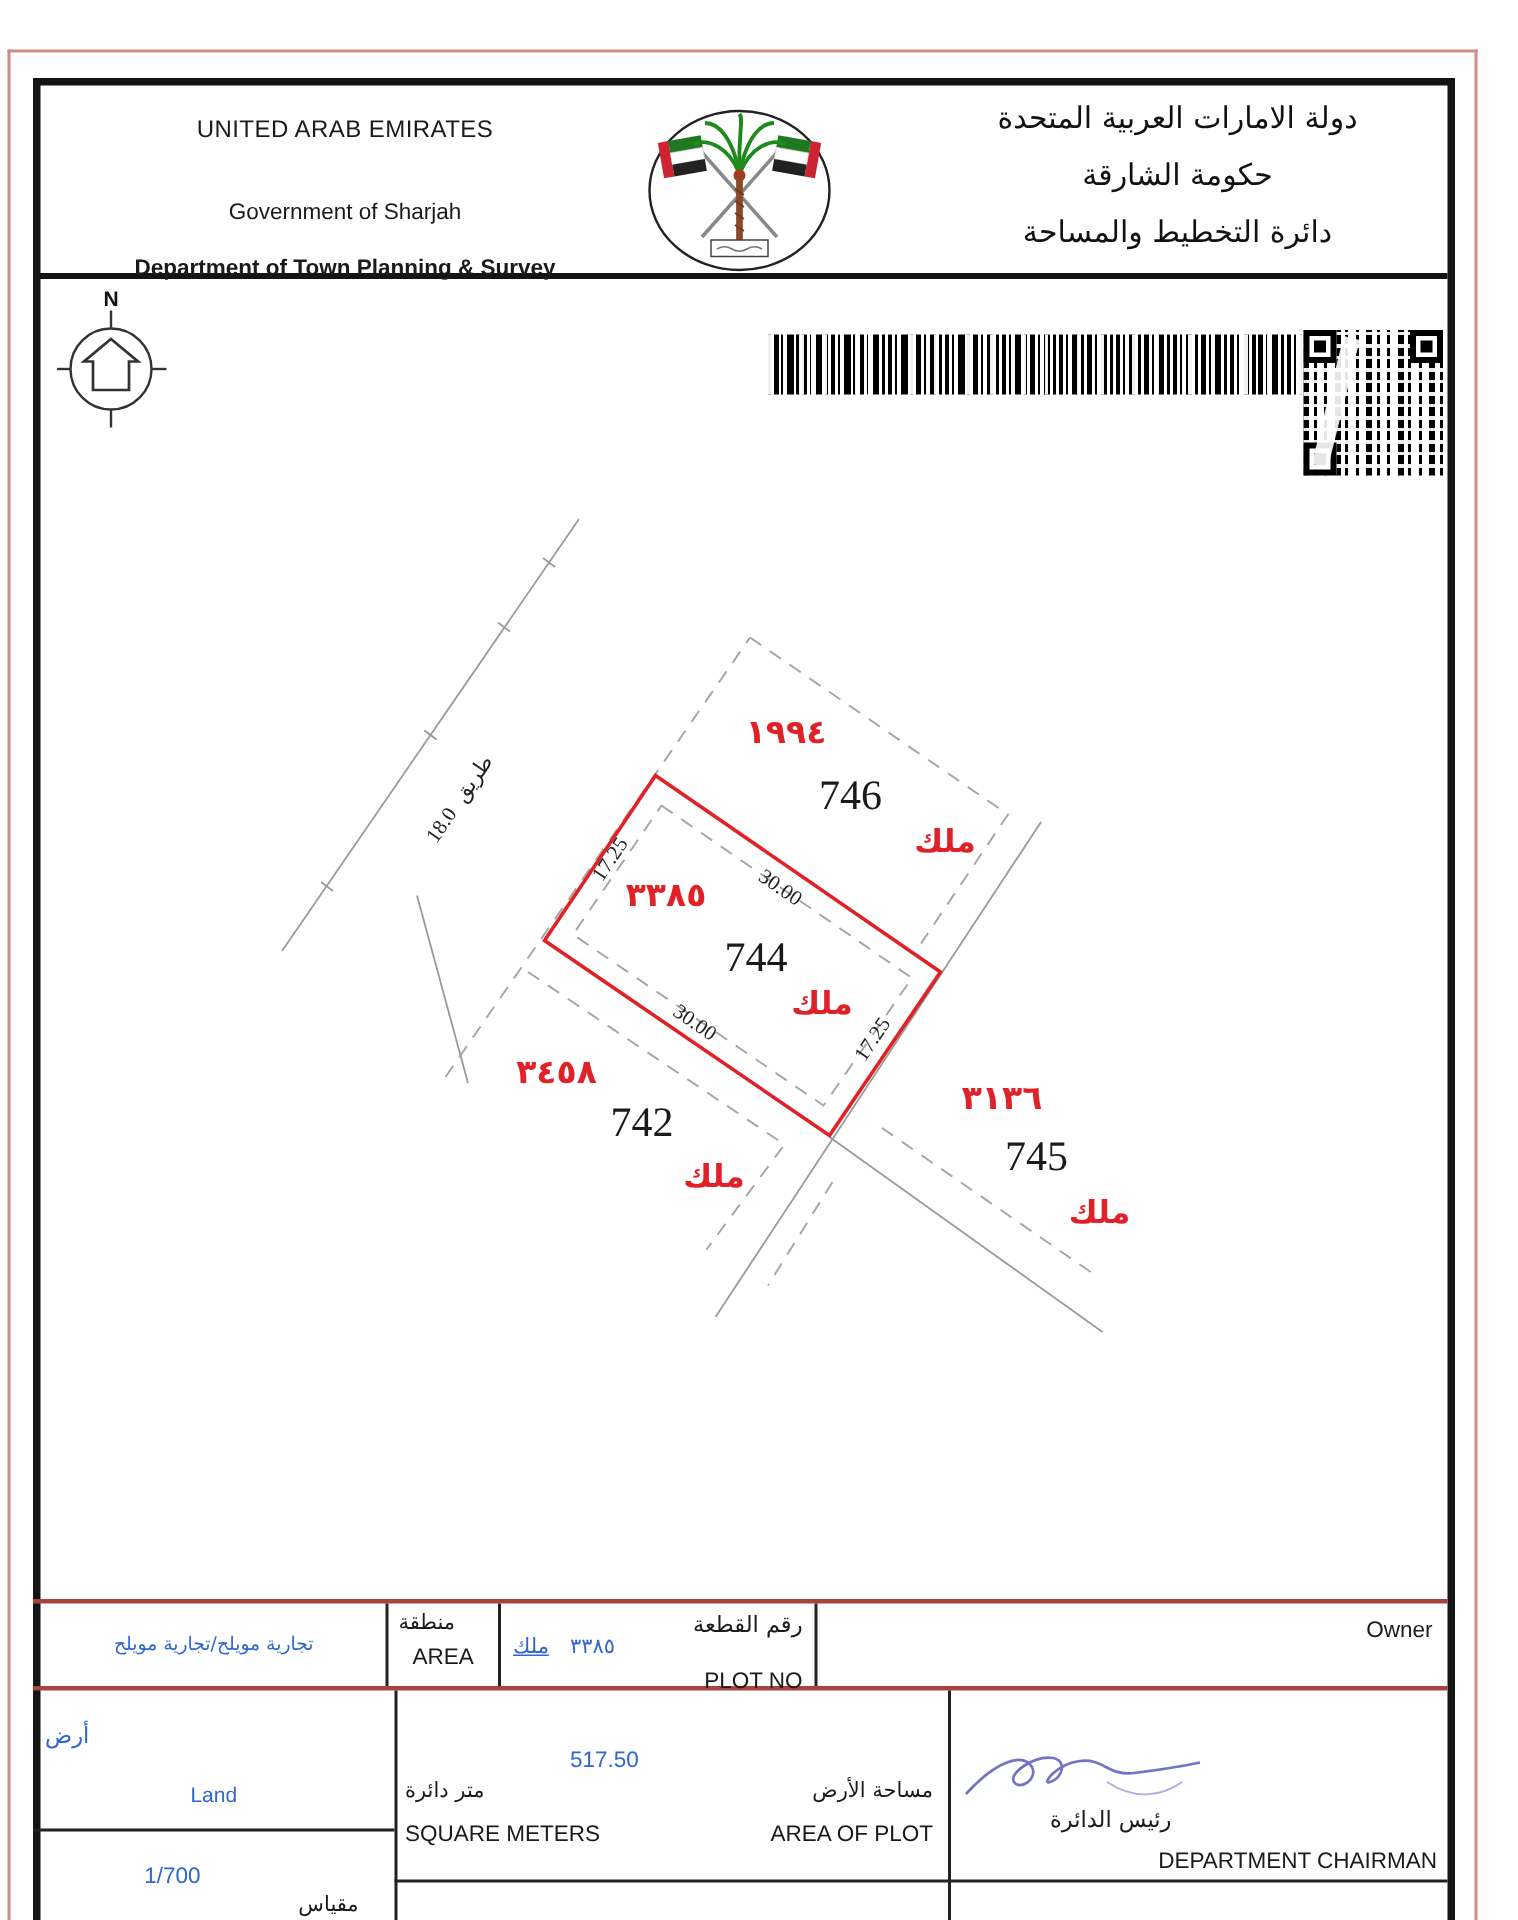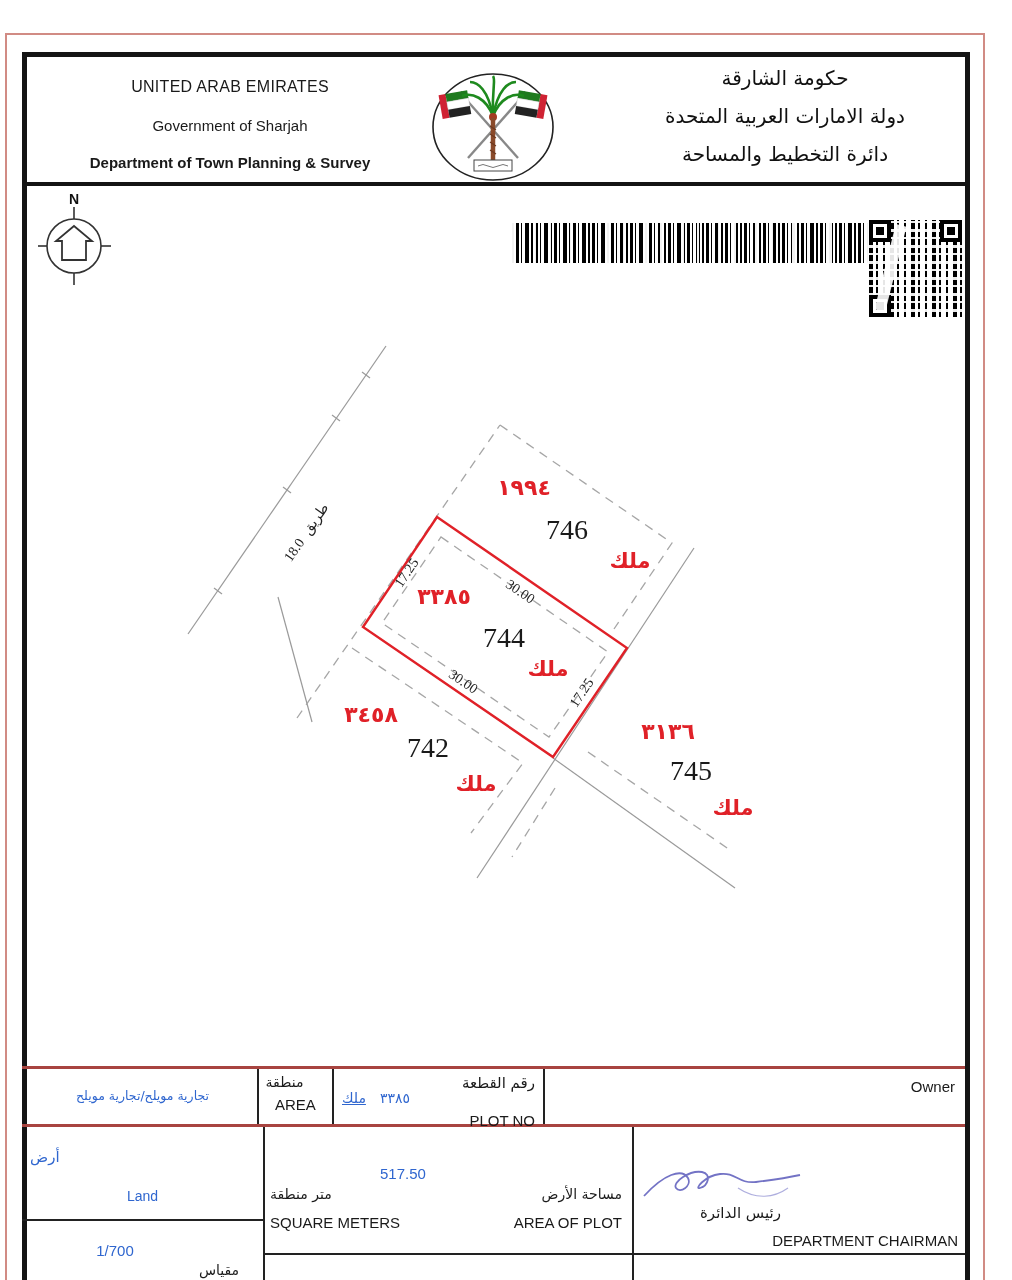--- a/index.html
+++ b/index.html
@@ -7,21 +7,21 @@
     width:1012px;height:1280px;position:relative;overflow:hidden;
     background:#ffffff;font-family:"Liberation Sans",sans-serif;color:#1a1a1a;
   }
   .abs{position:absolute;}
   
   .red-frame{left:5px;top:33px;width:976px;height:1247px;border:2px solid #d18b84;border-bottom:none;}
   .black-frame{left:22px;top:52px;width:938px;height:1228px;border:5px solid #141414;border-bottom:none;}
   
   .hdr-bottom{left:22px;top:182px;width:943px;height:4px;background:#141414;}
   .hdr-en{left:45px;top:78px;width:370px;text-align:center;}
-  .hdr-en .l1{font-size:16px;letter-spacing:.3px;margin-bottom:21px;}
+  .hdr-en .l1{font-size:16px;letter-spacing:.3px;margin-bottom:37px;}
   .hdr-en .l2{font-size:15px;margin-bottom:20px;}
   .hdr-en .l3{font-size:15px;font-weight:600;}
   .hdr-ar{left:600px;top:66px;width:370px;text-align:center;font-family:"DejaVu Sans",sans-serif;direction:rtl;}
   .hdr-ar div{font-size:20px;margin-bottom:14px;color:#111;}
   
   .barcode{left:512px;top:223px;width:356px;height:40px;
     background:
       repeating-linear-gradient(90deg, rgba(255,255,255,.95) 0 2px, transparent 2px 21px, rgba(255,255,255,.95) 21px 24px, transparent 24px 37px),
       repeating-linear-gradient(90deg,#000 0 2px,#fff 2px 4px,#000 4px 7px,#fff 7px 9px,#000 9px 10px,#fff 10px 13px,#000 13px 17px,#fff 17px 19px);
   }
@@ -56,22 +56,22 @@
 <div class="abs red-frame"></div>
 <div class="abs black-frame"></div>
 <div class="abs hdr-bottom"></div>
 
 <div class="abs hdr-en">
   <div class="l1">UNITED ARAB EMIRATES</div>
   <div class="l2">Government of Sharjah</div>
   <div class="l3">Department of Town Planning &amp; Survey</div>
 </div>
 <div class="abs hdr-ar">
+  <div>دولة الامارات العربية المتحدة</div>
   <div>حكومة الشارقة</div>
-  <div>دولة الامارات العربية المتحدة</div>
   <div>دائرة التخطيط والمساحة</div>
 </div>
 
 <svg class="abs" style="left:428px;top:70px;" width="130" height="114" viewBox="0 0 130 114">
   <ellipse cx="65" cy="57" rx="60" ry="53" fill="none" stroke="#222" stroke-width="1.6"></ellipse>
 
   <line x1="35" y1="26" x2="90" y2="88" stroke="#888" stroke-width="2.4"></line>
   <line x1="95" y1="26" x2="40" y2="88" stroke="#888" stroke-width="2.4"></line>
   <polygon points="33,21 39,25 31,29" fill="#555"></polygon>
   <polygon points="97,21 91,25 99,29" fill="#555"></polygon>
@@ -203,21 +203,21 @@
 <div class="abs vline" style="left:263px;top:1127px;height:153px;"></div>
 <div class="abs vline" style="left:632px;top:1127px;height:153px;"></div>
 <div class="abs hline" style="left:22px;top:1219px;width:241px;"></div>
 <div class="abs hline" style="left:263px;top:1253px;width:702px;"></div>
 
 <div class="abs ar blue" style="left:30px;top:1148px;width:225px;text-align:left;font-size:15px;">أرض</div>
 <div class="abs blue" style="left:30px;top:1188px;width:225px;text-align:center;font-size:14px;">Land</div>
 
 <div class="abs blue" style="left:380px;top:1165px;width:120px;text-align:left;font-size:15px;">517.50</div>
 <div class="abs" style="left:270px;top:1186px;width:170px;">
-  <div class="cell-label-ar">متر منطقة</div>
+  <div class="cell-label-ar">متر دائرة</div>
   <div class="cell-label-en" style="margin-top:12px;">SQUARE METERS</div>
 </div>
 <div class="abs" style="left:452px;top:1186px;width:170px;text-align:right;">
   <div class="cell-label-ar">مساحة الأرض</div>
   <div class="cell-label-en" style="margin-top:12px;">AREA OF PLOT</div>
 </div>
 
 <svg class="abs" style="left:638px;top:1160px;" width="175" height="58" viewBox="0 0 175 58">
   <path d="M6,36 C26,14 44,8 50,18 C54,26 42,34 38,28 C34,22 52,10 64,12 C74,14 70,26 62,28 C56,30 66,16 82,14 C98,12 100,24 118,22 C134,20 148,18 162,15" fill="none" stroke="#6b6bc2" stroke-width="1.8" opacity=".95"></path>
   <path d="M100,28 C118,40 136,38 150,28" fill="none" stroke="#6b6bc2" stroke-width="1.2" opacity=".55"></path>

